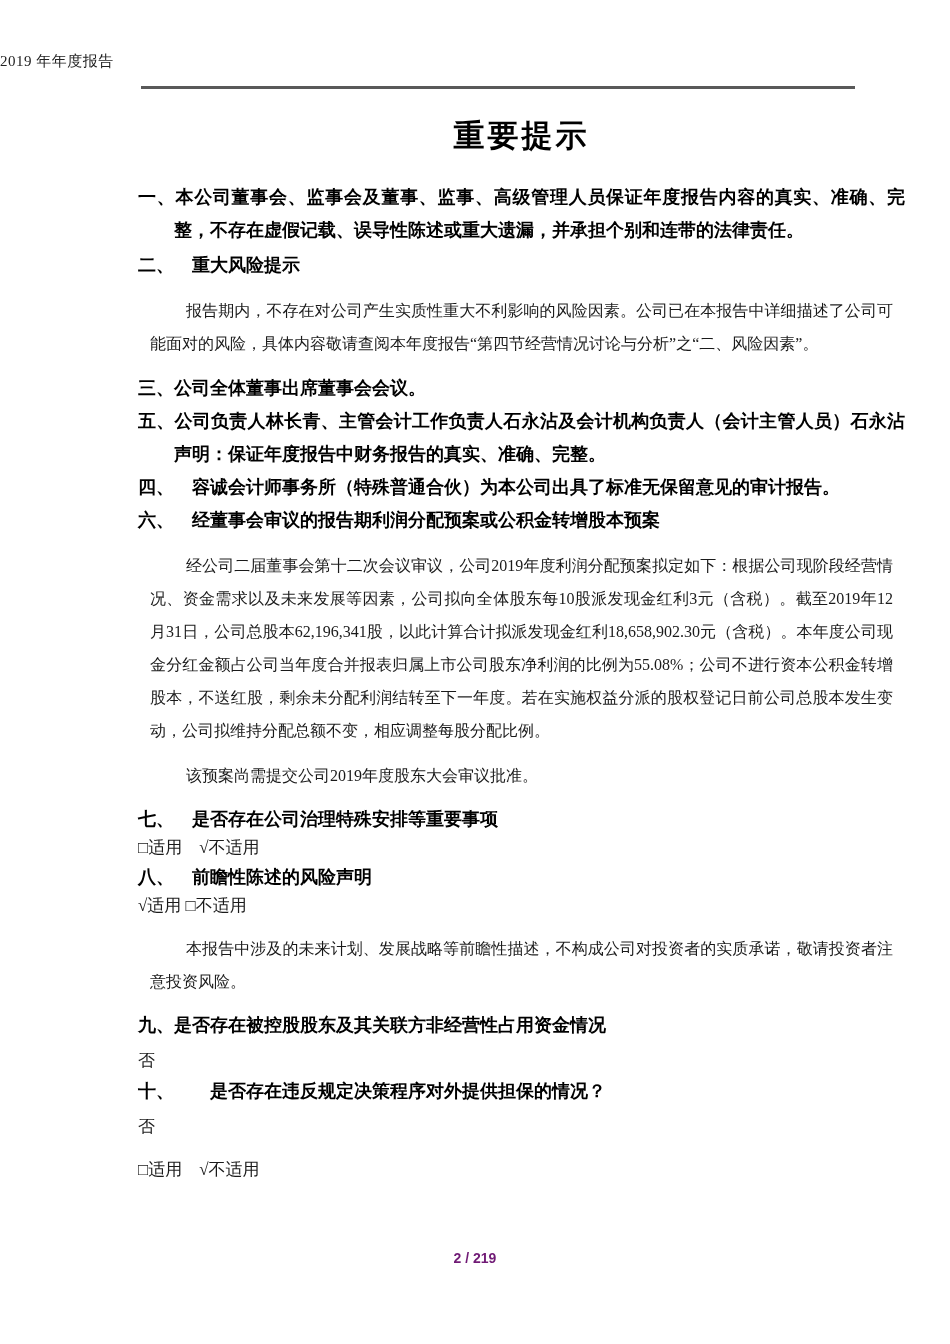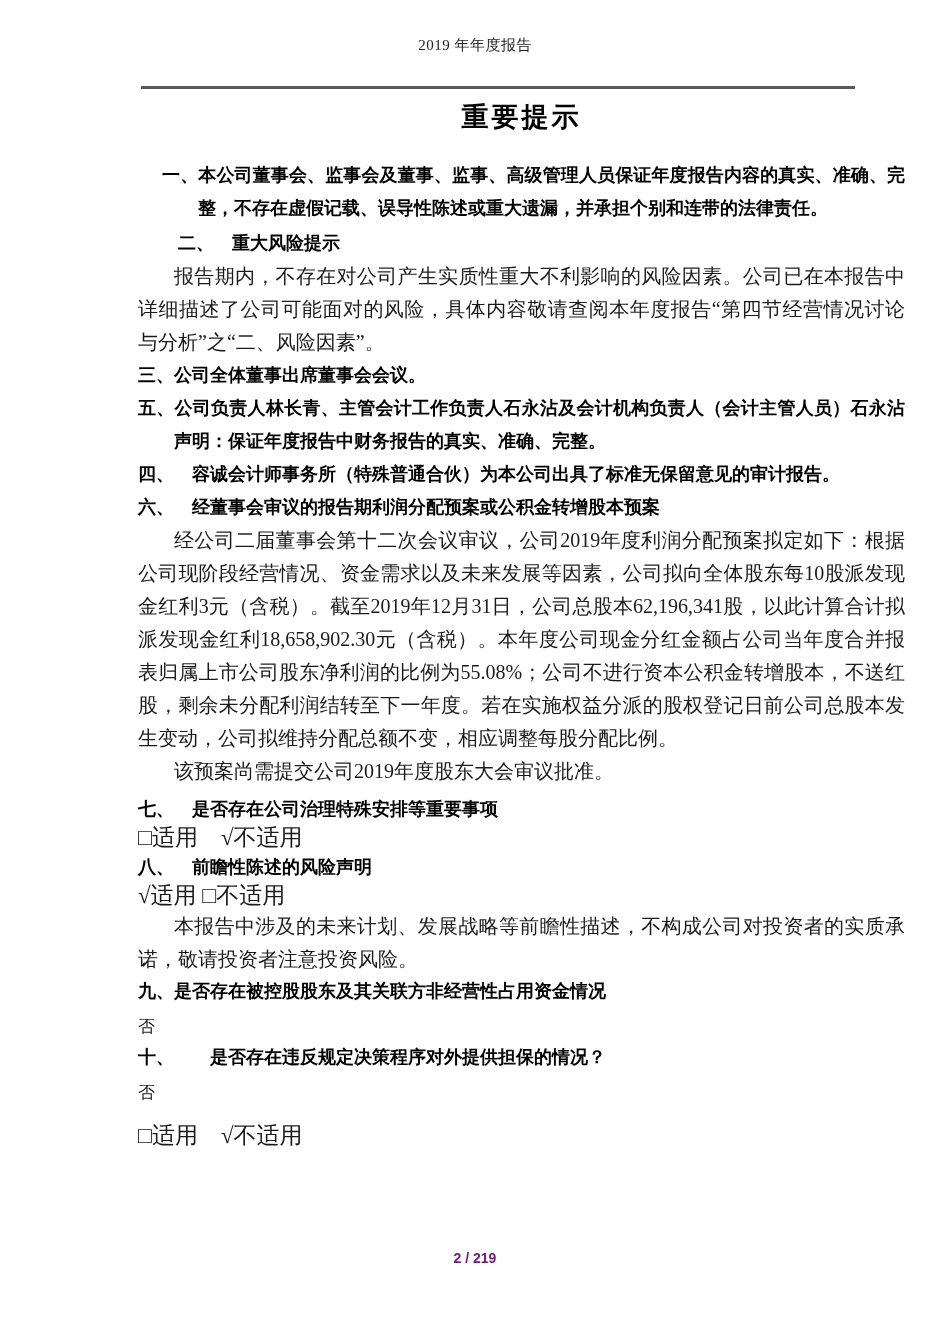--- a/index.html
+++ b/index.html
@@ -10,74 +10,74 @@
   .page {
     position: relative;
     width: 950px;
     height: 1344px;
     background: #ffffff;
     overflow: hidden;
     color: #111111;
     font-family: "Liberation Serif", "DejaVu Serif", serif;
   }
   .doc-header {
-    padding-top: 36px;
-    text-align: center;
+    padding-top: 52px;
+    text-align: left;
     font-size: 15px;
     color: #222222;
     letter-spacing: 0.5px;
   }
   .rule {
     position: absolute;
     left: 141px;
     top: 86px;
     width: 714px;
     height: 3px;
     background: #595959;
   }
   .content {
     margin: 0 45px 0 138px; 
   }
   .title {
     margin: 44px 0 0 0;
     text-align: center;
     font-family: "Liberation Sans", "DejaVu Sans", sans-serif;
     font-weight: 700;
-    font-size: 27px;
+    font-size: 31px;
     letter-spacing: 3px;
     color: #000000;
   }
   .h {
     font-family: "Liberation Sans", "DejaVu Sans", sans-serif;
     font-weight: 700;
     font-size: 18px;
     line-height: 33px;
     text-align: justify;
     margin: 0;
     color: #000000;
   }
   .h-hang {
     padding-left: 36px;
     text-indent: -36px;
   }
   .h-low { line-height: 30px; }
-  .s1 { margin-top: 24px; margin-left: 24px; }
-  .s2 { margin-top: 2px; margin-left: 40px; }
+  .s1 { margin-top: 24px; }
+  .s2 { margin-top: 2px; }
   .s7 { margin-top: 6px; }
   .s11 { font-size: 19px; }
   .p {
-    font-size: 20px;
+    font-size: 16px;
     line-height: 33px;
     text-align: justify;
     text-indent: 36px;
-    margin: 0;
+    margin: 12px;
     color: #1a1a1a;
   }
   .check {
-    font-size: 23px;
+    font-size: 17px;
     line-height: 28px;
     margin: 0;
     color: #1a1a1a;
   }
   .check-last { margin-top: 14px; }
   .answer {
     font-size: 17px;
     line-height: 30px;
     margin: 6px 0 0 0;
     color: #1a1a1a;

